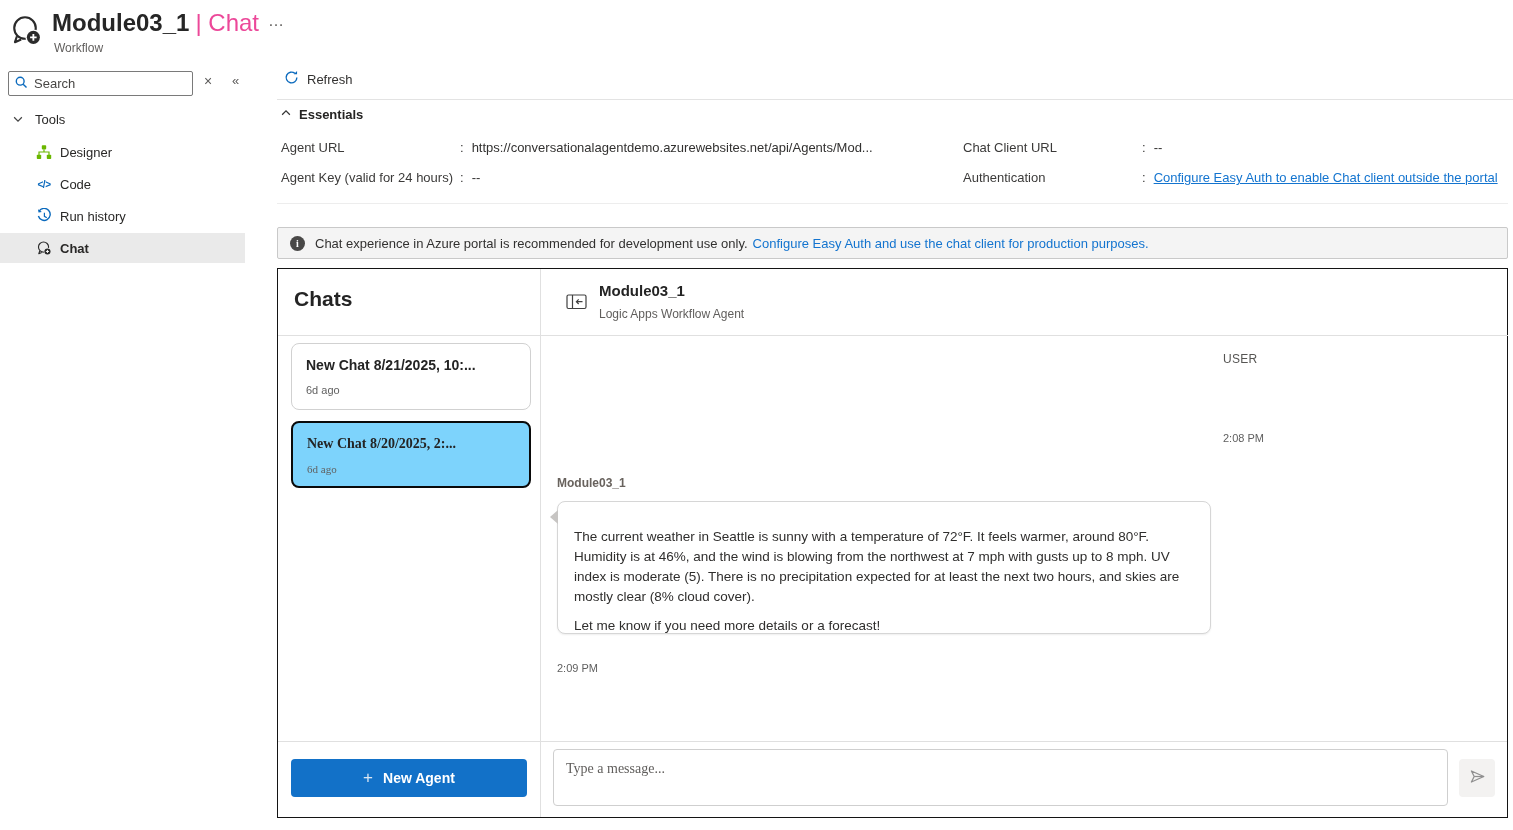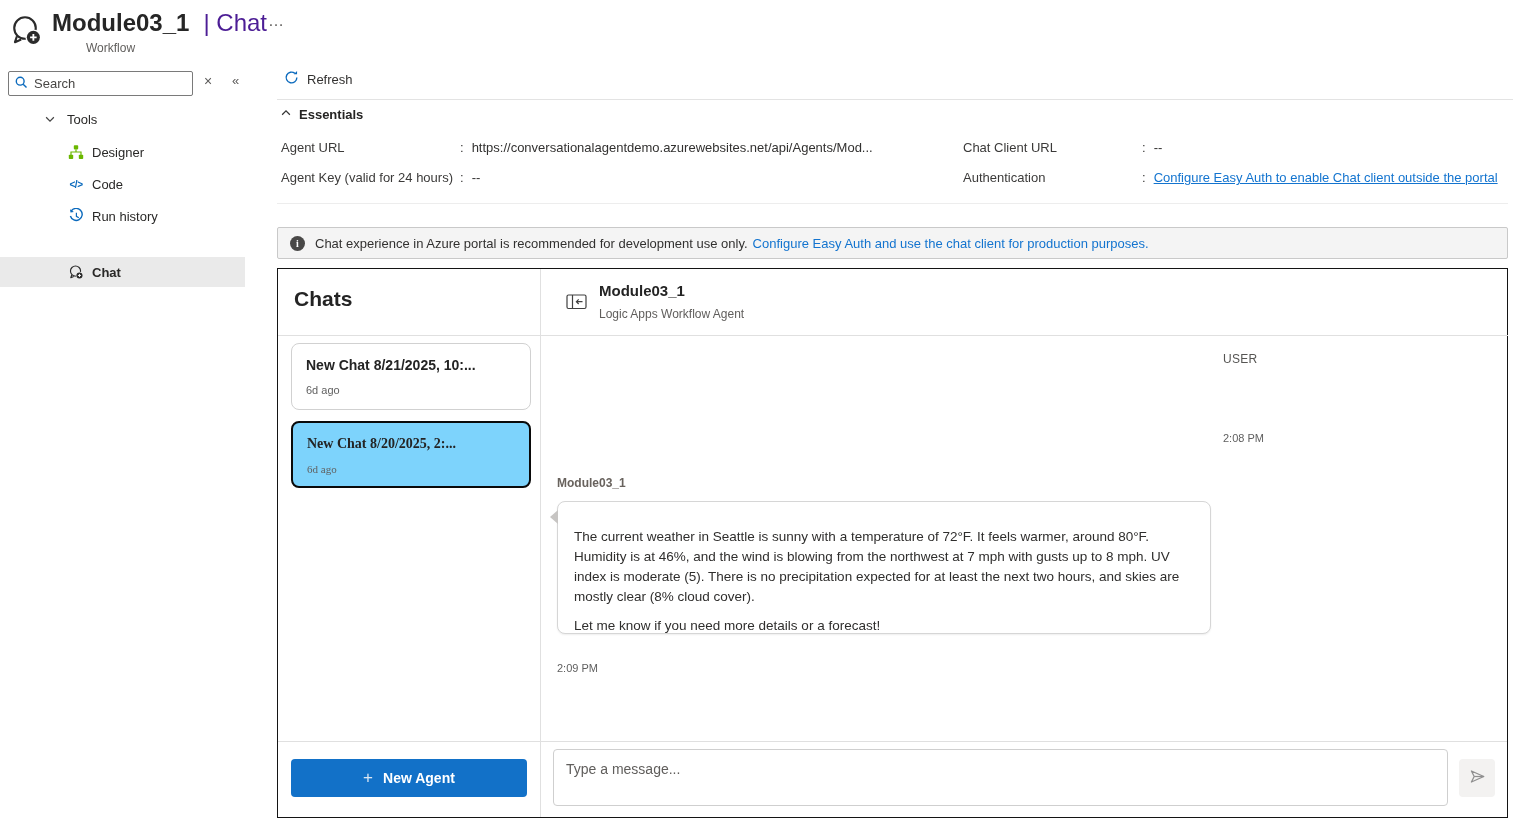--- a/index.html
+++ b/index.html
@@ -3,38 +3,38 @@
 <meta charset="utf-8">
 <style>
   * { margin:0; padding:0; box-sizing:border-box; }
   html,body { background:#fff; }
   body { font-family:"Liberation Sans", sans-serif; color:#323130; }
   #app { position:relative; width:1513px; height:830px; background:#fff; overflow:hidden; }
 
   
   .page-head-icon { position:absolute; left:9px; top:13px; width:34px; height:34px; }
   .page-title { position:absolute; left:52px; top:9px; font-size:24px; font-weight:700; color:#262626; white-space:nowrap; }
-  .page-title .suffix { font-weight:400; color:#4c1d95; margin-left:14px; }
-  .page-subtitle { position:absolute; left:54px; top:41px; font-size:12px; color:#605e5c;margin-left:32px; }
+  .page-title .suffix { font-weight:400; color:#ec4899; margin-left:6px; }
+  .page-subtitle { position:absolute; left:54px; top:41px; font-size:12px; color:#605e5c; }
   .page-more { position:absolute; left:268px; top:12px; font-size:16px; color:#605e5c; letter-spacing:2px; cursor:pointer; }
 
   
   .search-wrap { position:absolute; left:8px; top:71px; width:185px; height:25px; border:1px solid #7a7a7a; border-radius:2px; background:#fff; display:flex; align-items:center; padding:0 6px; }
   .search-wrap input { border:none; outline:none; flex:1; font-size:13px; font-family:inherit; color:#323130; margin-left:6px; background:transparent; }
   .search-wrap input::placeholder { color:#484644; }
   .side-btn { position:absolute; top:73px; font-size:14px; color:#5c5b5a; cursor:pointer; }
   .btn-clear { left:204px; }
   .btn-collapse { left:232px; font-size:13px; }
 
-  .nav-row { position:absolute; left:0; width:245px; height:30px; display:flex; align-items:center; font-size:13px; color:#292827; cursor:pointer;padding-left:32px; }
+  .nav-row { position:absolute; left:0; width:245px; height:30px; display:flex; align-items:center; font-size:13px; color:#292827; cursor:pointer; }
   .nav-row .chev { width:14px; height:14px; margin-left:12px; display:flex; align-items:center; }
   .nav-row .grp-label { margin-left:9px; }
   .nav-row .item-icon { width:16px; height:16px; margin-left:36px; display:flex; align-items:center; justify-content:center; }
   .nav-row .item-label { margin-left:8px; }
-  .nav-row.selected { background:#eaeaea;margin-top:24px; }
+  .nav-row.selected { background:#eaeaea; }
 
   
   .refresh-btn { position:absolute; left:284px; top:70px; display:flex; align-items:center; gap:8px; font-size:13px; color:#323130; cursor:pointer; }
   .hr { position:absolute; background:#e3e3e3; height:1px; }
   .hr-cmd { left:277px; top:99px; width:1236px; }
   .hr-ess { left:277px; top:203px; width:1231px; background:#ededed; }
 
   .ess-head { position:absolute; left:280px; top:107px; display:flex; align-items:flex-end; gap:7px; font-size:13px; font-weight:600; color:#252423; cursor:pointer; }
   .ess-field { position:absolute; display:flex; font-size:13px; }
   .ess-label { width:179px; color:#3b3a39; }
@@ -76,21 +76,21 @@
   .user-label { position:absolute; left:945px; top:83px; font-size:12px; color:#565553; letter-spacing:.3px; }
   .user-bubble { position:absolute; left:945px; top:109px; width:270px; height:42px; background:#1271c8; border-radius:6px; color:#fff; font-size:14px; font-weight:600; display:flex; align-items:center; justify-content:center; }
   .msg-time-user { position:absolute; left:945px; top:163px; font-size:11px; color:#5f5f5f; }
 
   .agent-label { position:absolute; left:279px; top:207px; font-size:12px; font-weight:600; color:#68625d; }
   .agent-bubble { position:absolute; left:279px; top:232px; width:654px; height:133px; background:#fff; border:1px solid #d6d6d6; border-radius:8px; box-shadow:0 1px 2px rgba(0,0,0,.07); padding:25px 16px 0 16px; font-size:13.5px; color:#2f2e2d; line-height:20px; }
   .agent-bubble::before { content:""; position:absolute; left:-8px; top:8px; width:0; height:0; border-top:7px solid transparent; border-bottom:7px solid transparent; border-right:8px solid #c7c5c3; }
   .agent-bubble p + p { margin-top:9px; }
   .msg-time-agent { position:absolute; left:279px; top:393px; font-size:11px; color:#5f5f5f; }
 
-  .msg-input { position:absolute; left:275px; top:480px; width:895px; height:57px; border:1px solid #cfcfcf; border-radius:4px; resize:none; font-family:Liberation Sans, sans-serif; font-size:14px; color:#323130; padding:11px 12px; outline:none; }
+  .msg-input { position:absolute; left:275px; top:480px; width:895px; height:57px; border:1px solid #cfcfcf; border-radius:4px; resize:none; font-family:Liberation Serif, serif; font-size:14px; color:#323130; padding:11px 12px; outline:none; }
   .msg-input::placeholder { color:#605e5c; }
   .send-btn { position:absolute; left:1181px; top:490px; width:36px; height:38px; background:#f3f2f1; border:none; border-radius:4px; display:flex; align-items:center; justify-content:center; cursor:pointer; }
 
   .code-glyph { font-size:10px; font-weight:700; color:#0b6abd; letter-spacing:-0.5px; }
 </style>
 </head>
 <body>
 
 <div id="app">
 

